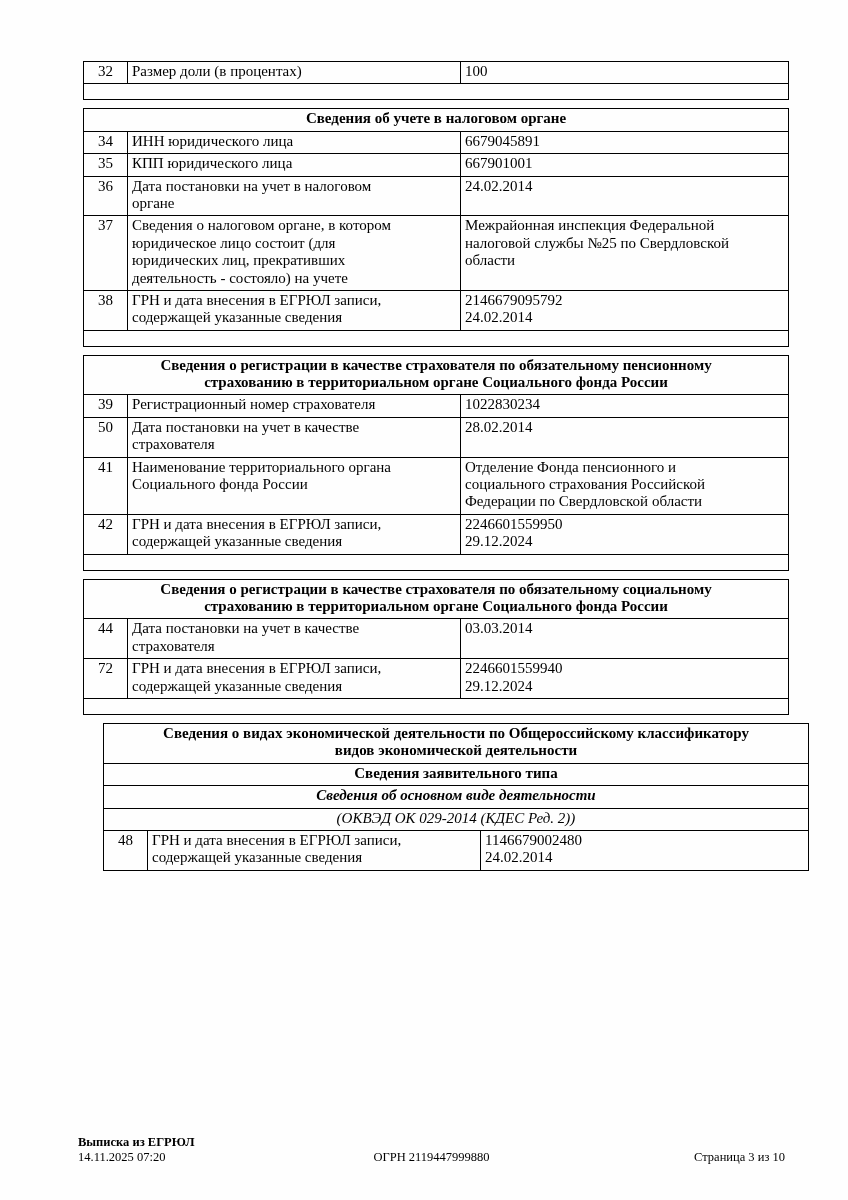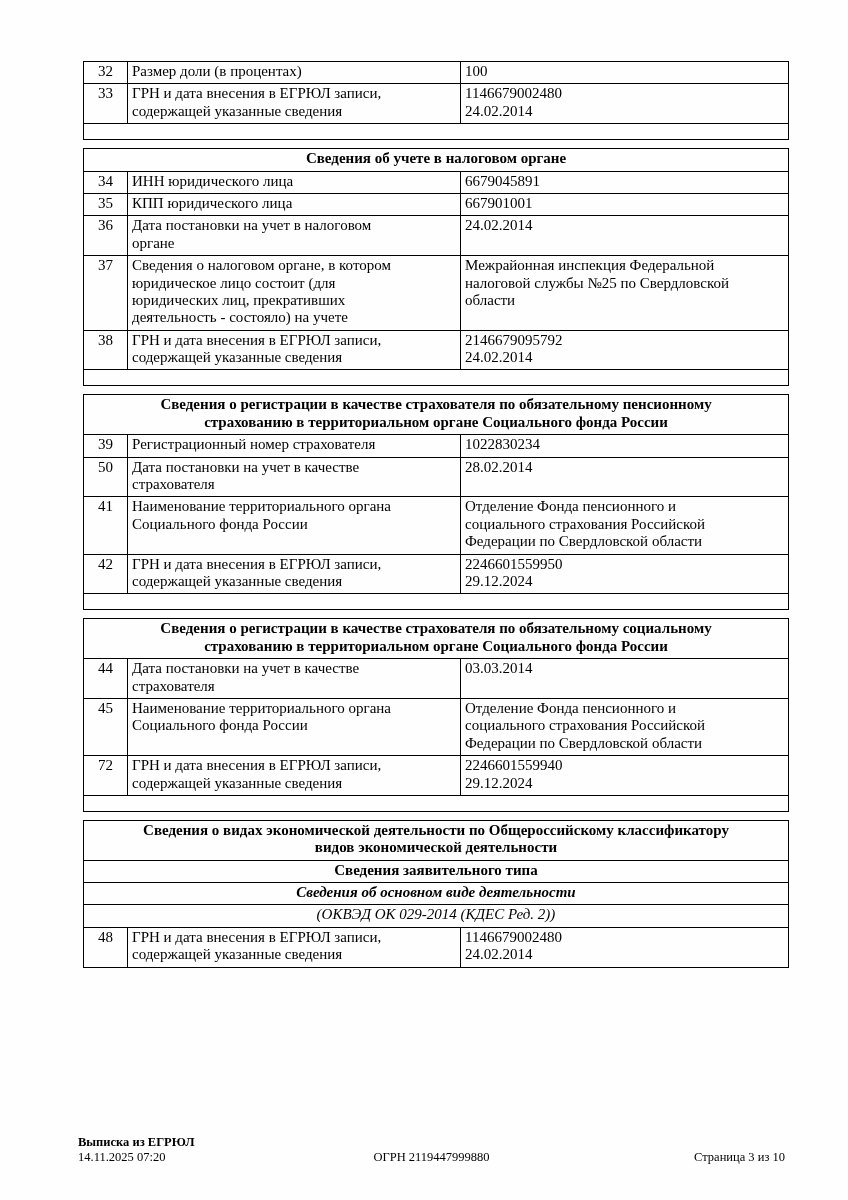--- a/index.html
+++ b/index.html
@@ -11,21 +11,21 @@
     position:relative;
     overflow:hidden;
   }
   .page-content { position:absolute; left:83px; top:61px; width:705px; }
   table.sec {
     border-collapse:collapse;
     width:705px;
     table-layout:fixed;
     margin:0 0 8px 0;
   }
-  table.sec:last-child { margin-bottom:0; }
+  table.sec:last-child { margin-bottom:0;margin-left:20px; }
   col.c1 { width:44px; }
   col.c2 { width:333px; }
   col.c3 { width:328px; }
   table.sec td {
     border:1px solid #000;
     vertical-align:top;
     padding:1px 4px 3px 4px;
     font-size:15px;
     line-height:1.16;
     white-space:pre-line;
@@ -61,27 +61,20 @@
         <col class="c1">
         <col class="c2">
         <col class="c3">
       </colgroup>
     <tbody>
         <tr>
       <td class="num">32</td>
       <td class="lbl">Размер доли (в процентах)</td>
       <td class="val">100</td>
     </tr>
-    <tr>
-      <td class="num">33</td>
-      <td class="lbl">ГРН и дата внесения в ЕГРЮЛ записи,
-содержащей указанные сведения</td>
-      <td class="val">1146679002480
-24.02.2014</td>
-    </tr>
     <tr class="spacer">
           <td colspan="3"></td>
         </tr>
   </tbody>
     </table>
 
   <table class="sec">
     <colgroup>
         <col class="c1">
         <col class="c2">
@@ -184,28 +177,20 @@
       <td class="hdr" colspan="3">Сведения о регистрации в качестве страхователя по обязательному социальному
 страхованию в территориальном органе Социального фонда России</td>
     </tr>
     <tr>
       <td class="num">44</td>
       <td class="lbl">Дата постановки на учет в качестве
 страхователя</td>
       <td class="val">03.03.2014</td>
     </tr>
     <tr>
-      <td class="num">45</td>
-      <td class="lbl">Наименование территориального органа
-Социального фонда России</td>
-      <td class="val">Отделение Фонда пенсионного и
-социального страхования Российской
-Федерации по Свердловской области</td>
-    </tr>
-    <tr>
       <td class="num">72</td>
       <td class="lbl">ГРН и дата внесения в ЕГРЮЛ записи,
 содержащей указанные сведения</td>
       <td class="val">2246601559940
 29.12.2024</td>
     </tr>
     <tr class="spacer">
           <td colspan="3"></td>
         </tr>
   </tbody>

